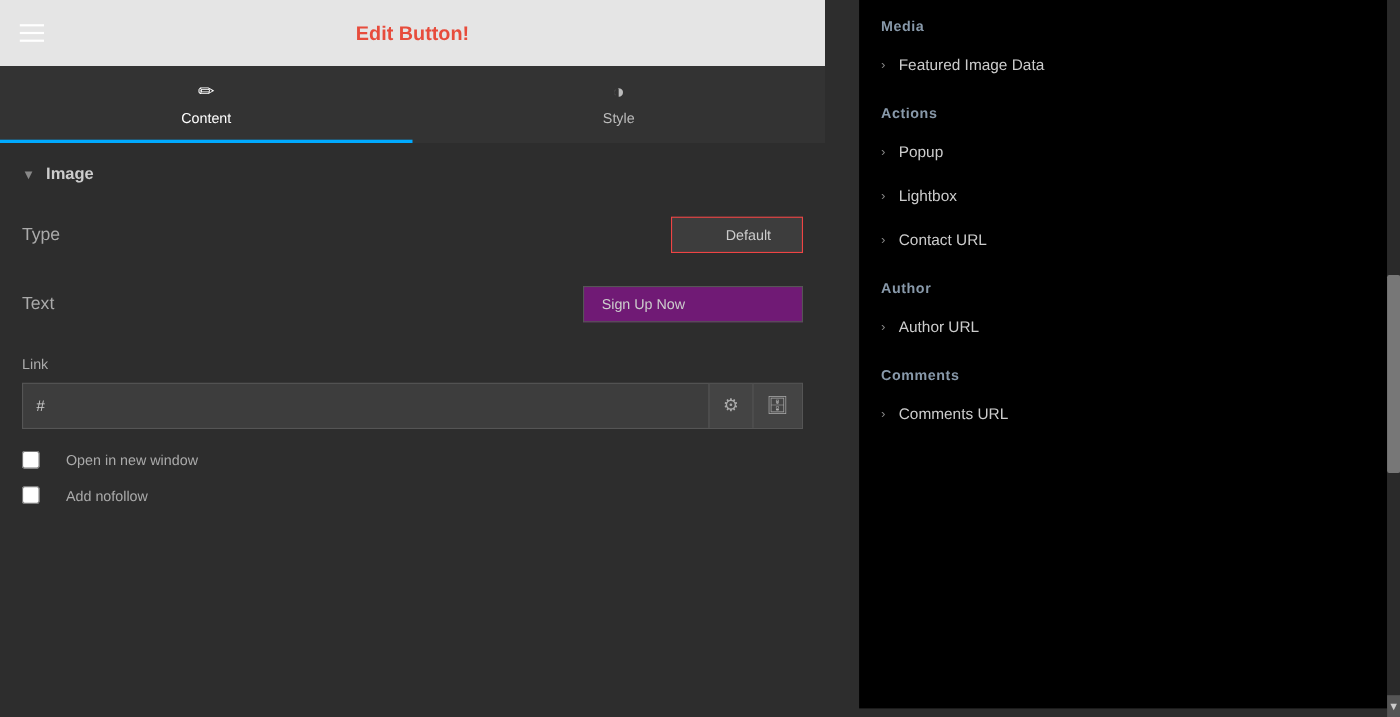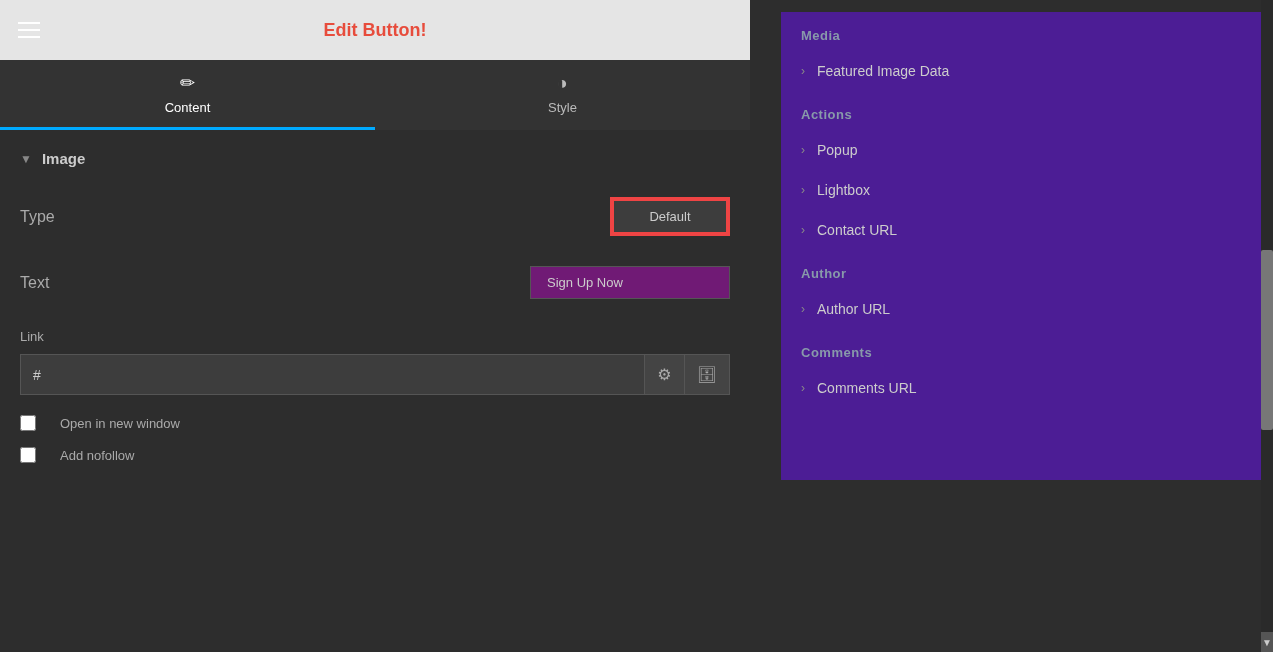--- a/index.html
+++ b/index.html
@@ -130,27 +130,27 @@
       font-size: 16px;
       min-width: 80px;
     }
 
     .form-value {
       margin-left: auto;
     }
 
     .dropdown-btn {
       background: #3d3d3d;
-      border: 4px solid #ef4444;
+      border: 1px solid #ef4444;
       color: #ccc;
       padding: 8px 28px;
       font-size: 13px;
       cursor: pointer;
       min-width: 120px;
-      text-align: center;
+      text-align: right;
     }
 
     .text-field {
       background: #701a75;
       border: 1px solid #555;
       color: #ccc;
       padding: 8px 16px;
       font-size: 13px;
       min-width: 200px;
       white-space: nowrap;
@@ -208,24 +208,24 @@
       width: 16px;
       height: 16px;
       accent-color: #555;
       cursor: pointer;
     }
 
     
     .dropdown-panel {
       position: absolute;
       right: 0;
-      top: 12px;
+      top: 0;
       width: 480px;
-      height: 468px;
-      background: #4c1d95;
+      height: 644px;
+      background: #000000;
       z-index: 10;
       overflow-y: auto;
       display: flex;
       flex-direction: column;
     }
 
     .dropdown-section-title {
       color: #8899aa;
       font-size: 13px;
       font-weight: bold;

